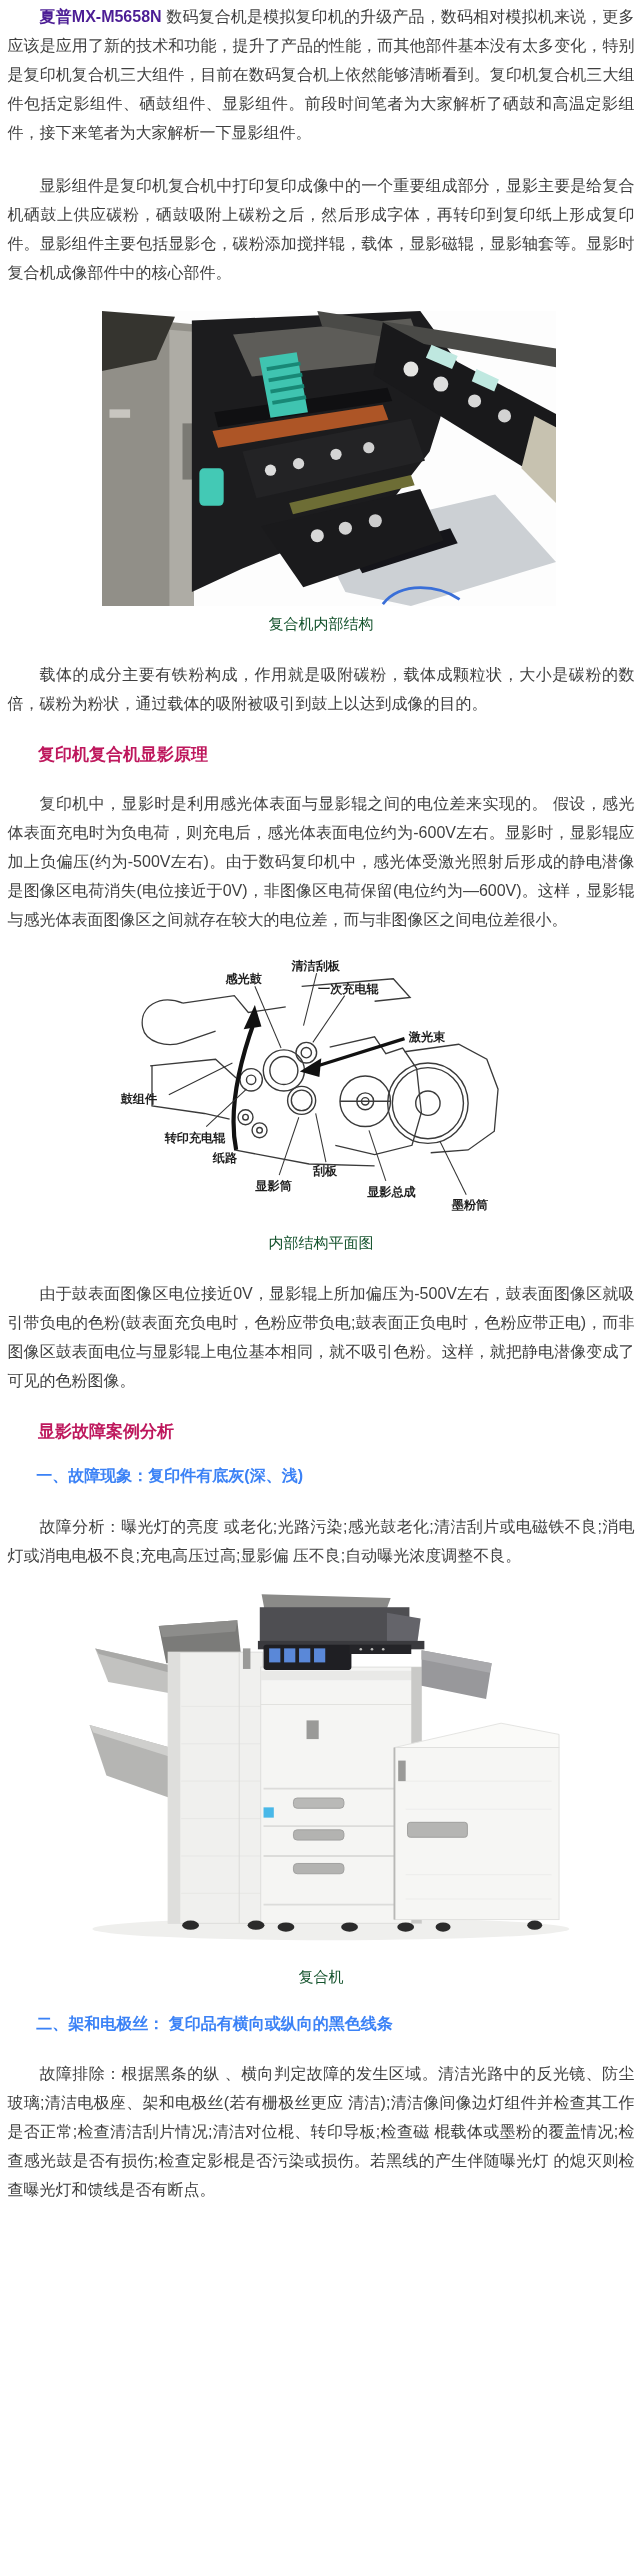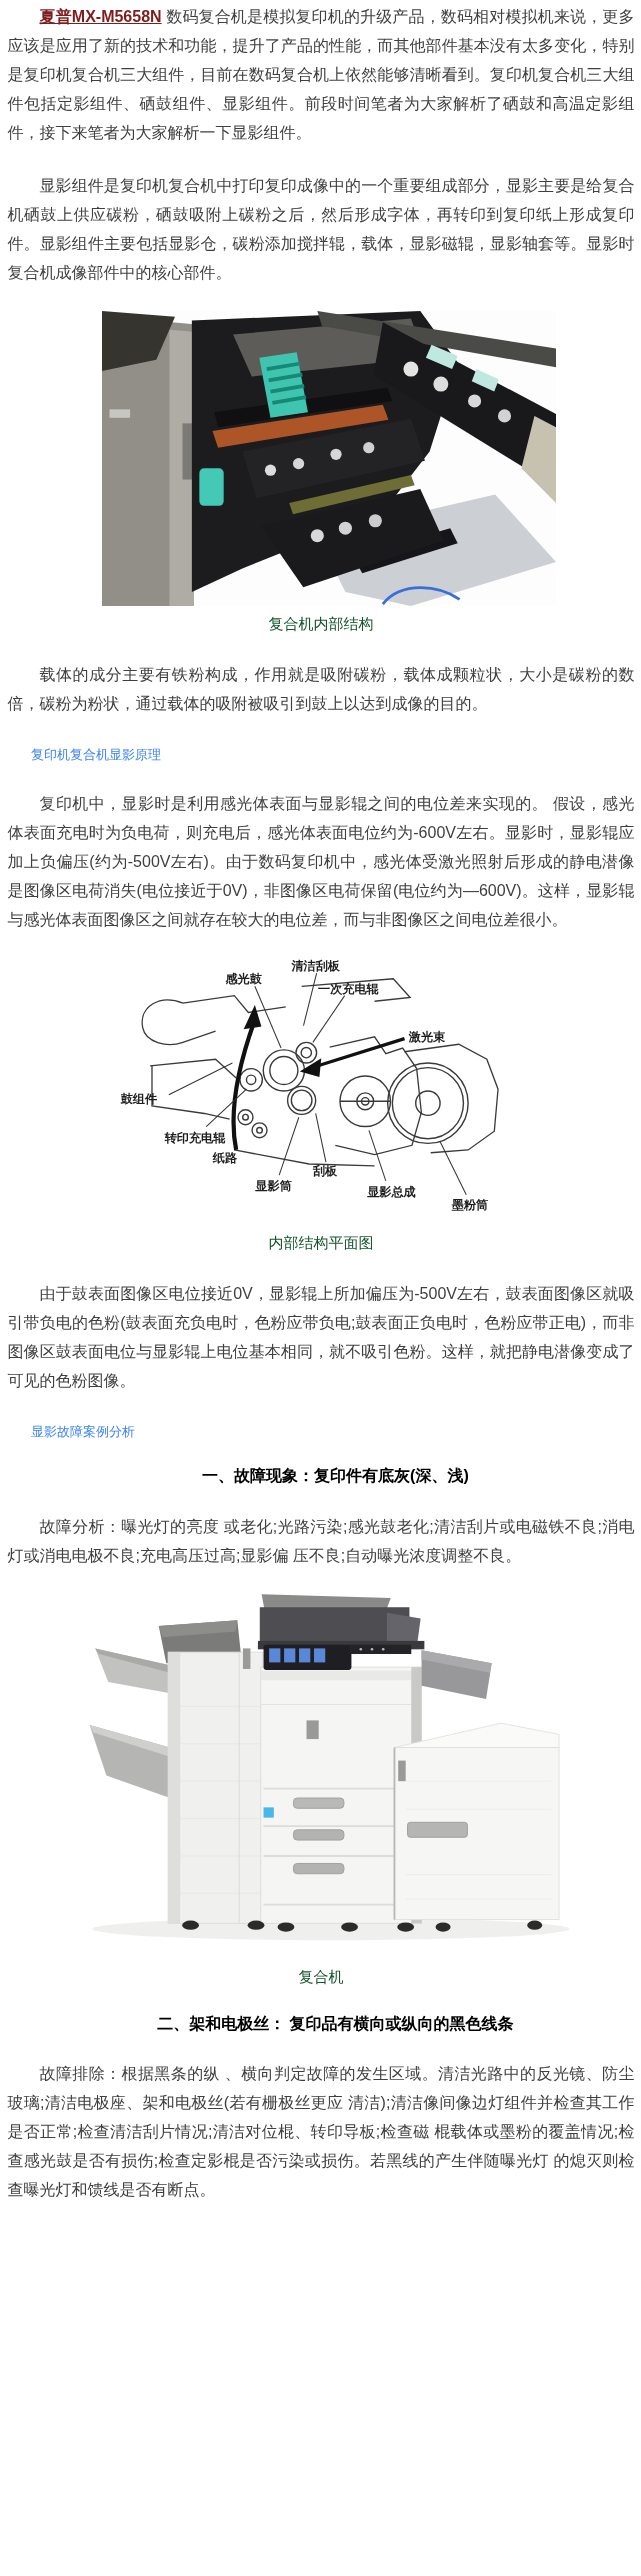--- a/index.html
+++ b/index.html
@@ -1,21 +1,21 @@
 <!DOCTYPE html>
 <html style="font-size:15px"><head>
 <meta charset="utf-8">
 <style>
   html,body{margin:0;padding:0;background:#ffffff;}
   body{width:642px;font-family:"Liberation Sans","DejaVu Sans",sans-serif;color:#3f3f3f;}
   .article{padding:1.9px 7.5px 7.5px 7.5px;}
   p.para{font-size:16px;line-height:29px;text-align:justify;text-indent:2em;margin:0 0 24px 0;}
-  p.para b{color:#7f1d1d;text-decoration:underline;}
-  h2.sec{font-size:13px;line-height:22.4px;color:#3b82f6;font-weight:normal;margin:26px 0 22.4px 0;text-indent:1.8em;}
-  h3.sub{font-size:16px;line-height:22.4px;color:#000000;font-weight:bold;margin:0 0 24px 0;text-indent:1.8em;text-align:center;}
+  p.para b{color:#4c1d95;}
+  h2.sec{font-size:17px;line-height:22.4px;color:#be185d;font-weight:bold;margin:26px 0 22.4px 0;text-indent:1.8em;}
+  h3.sub{font-size:16px;line-height:22.4px;color:#3b82f6;font-weight:bold;margin:0 0 24px 0;text-indent:1.8em;}
   figure{margin:4px;padding:0;}
   .caption{text-align:center;font-size:15px;line-height:22.4px;color:#14532d;margin:7.5px 0 24px 0;}
   .fig-internal{margin-left:94px;}
   .fig-diagram{margin-left:86px;}
   .fig-product{margin-left:61px;}
   svg{display:block;}
   .dlabel{font-size:13px;font-weight:bold;fill:#1e1e1e;font-family:"Liberation Sans","DejaVu Sans",sans-serif;}
 </style>
 </head>
 <body>

